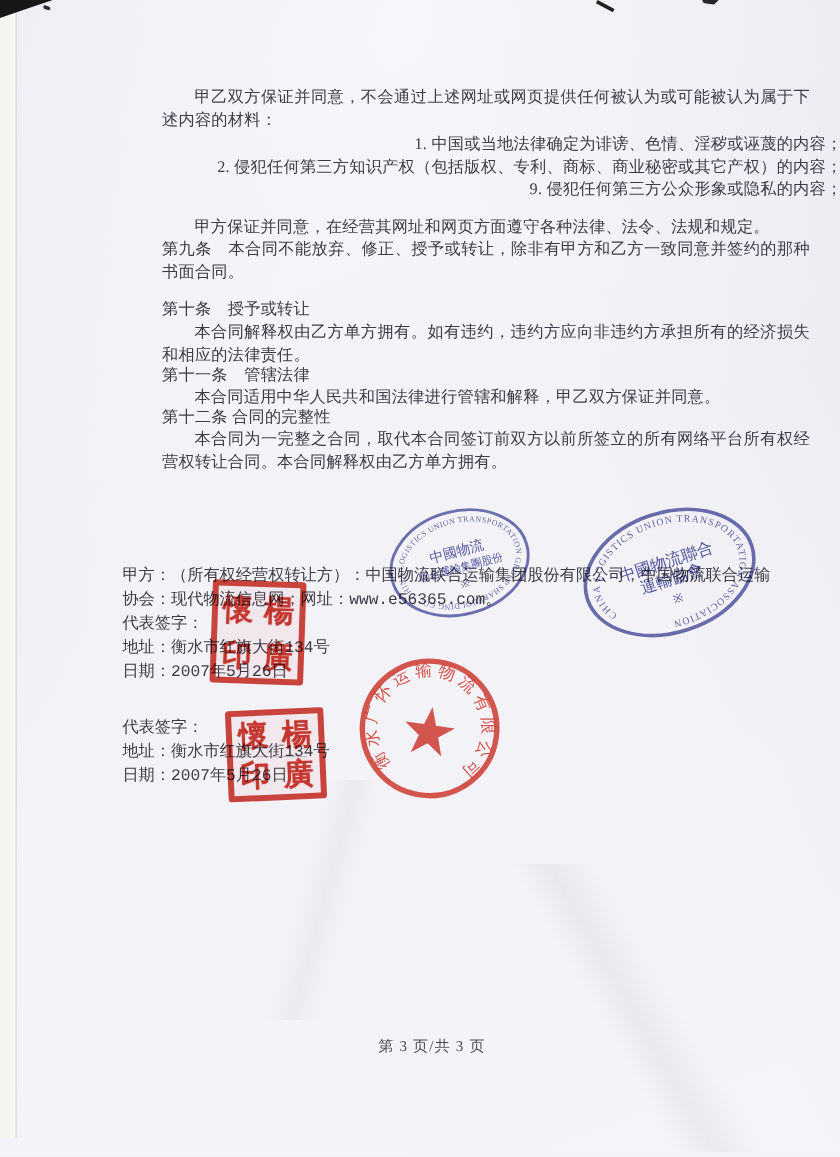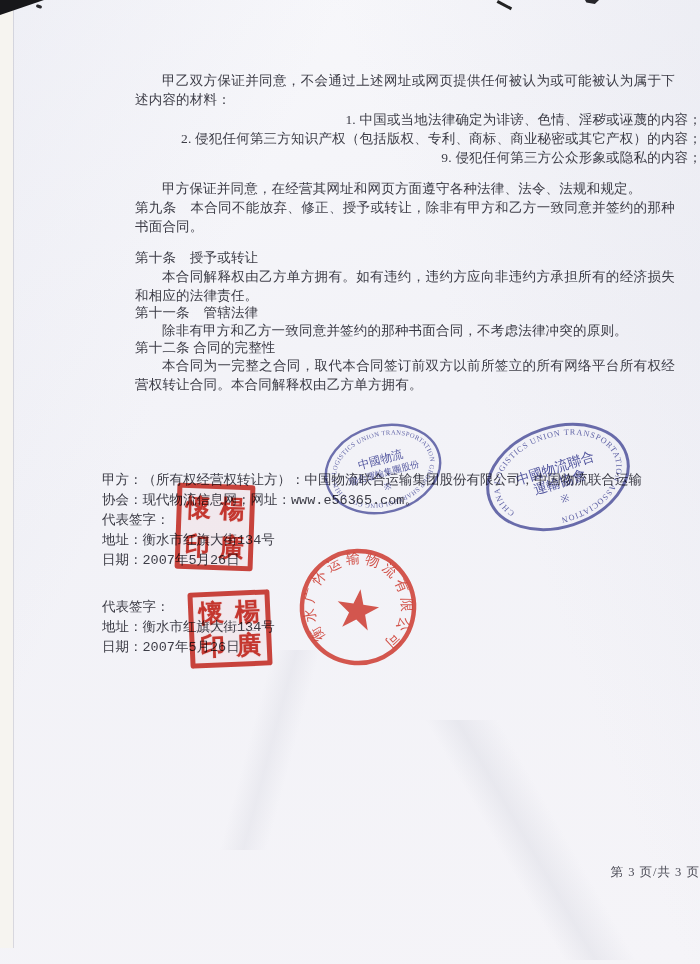--- a/index.html
+++ b/index.html
@@ -30,21 +30,21 @@
     position:absolute;left:102px;width:540px;
     font-size:13.5px;line-height:19px;color:#3c3c46;
     text-align:justify;letter-spacing:.2px;margin-left:33px;
   }
   .indent{text-indent:2em;}
   .listitem{padding-left:2em;text-align:right;}
   .party{position:absolute;left:102px;width:548px;font-size:13.5px;color:#3c3c46;}
   .party div{line-height:20px;font-family:Liberation Mono, monospace;}
   .sign-line{position:absolute;left:196px;top:630px;width:60px;height:1px;background:rgba(105,105,118,.35);}
   .footer{
-    position:absolute;left:20px;top:864px;width:680px;text-align:right;
+    position:absolute;left:20px;top:864px;width:680px;text-align:center;
     font-size:12.5px;color:#4a4a55;letter-spacing:1px;
   }
 
   
   .stamp{position:absolute;mix-blend-mode:multiply;}
   .seal-square{
     border:5px solid rgba(204,45,36,.88);border-radius:3px;
     display:grid;grid-template-columns:1fr 1fr;grid-template-rows:1fr 1fr;
     background:rgba(230,90,80,.06);
   }
@@ -76,21 +76,21 @@
 
   <div class="txt indent" style="top:71px">甲乙双方保证并同意，不会通过上述网址或网页提供任何被认为或可能被认为属于下述内容的材料：</div>
   <div class="txt listitem" style="top:110px">1. 中国或当地法律确定为诽谤、色情、淫秽或诬蔑的内容；</div>
   <div class="txt listitem" style="top:129px">2. 侵犯任何第三方知识产权（包括版权、专利、商标、商业秘密或其它产权）的内容；</div>
   <div class="txt listitem" style="top:148px">9. 侵犯任何第三方公众形象或隐私的内容；</div>
   <div class="txt indent" style="top:179px">甲方保证并同意，在经营其网址和网页方面遵守各种法律、法令、法规和规定。</div>
   <div class="txt" style="top:198px">第九条　本合同不能放弃、修正、授予或转让，除非有甲方和乙方一致同意并签约的那种书面合同。</div>
   <div class="txt" style="top:248px">第十条　授予或转让</div>
   <div class="txt indent" style="top:267px">本合同解释权由乙方单方拥有。如有违约，违约方应向非违约方承担所有的经济损失和相应的法律责任。</div>
   <div class="txt" style="top:303px">第十一条　管辖法律</div>
-  <div class="txt indent" style="top:321px">除非有甲方和乙方一致同意并签约的那种书面合同，不考虑法律冲突的原则。</div>
+  <div class="txt indent" style="top:321px">本合同适用中华人民共和国法律进行管辖和解释，甲乙双方保证并同意。</div>
   <div class="txt" style="top:338px">第十二条 合同的完整性</div>
   <div class="txt indent" style="top:356px">本合同为一完整之合同，取代本合同签订前双方以前所签立的所有网络平台所有权经营权转让合同。本合同解释权由乙方单方拥有。</div>
 
   <div class="party" style="top:471px">
     <div>甲方：（所有权经营权转让方）：中国物流联合运输集团股份有限公司，中国物流联合运输协会：现代物流信息网；网址：www.e56365.com。</div>
     <div>代表签字：</div>
     <div>地址：衡水市红旗大街134号</div>
     <div>日期：2007年5月26日</div>
   </div>
 

